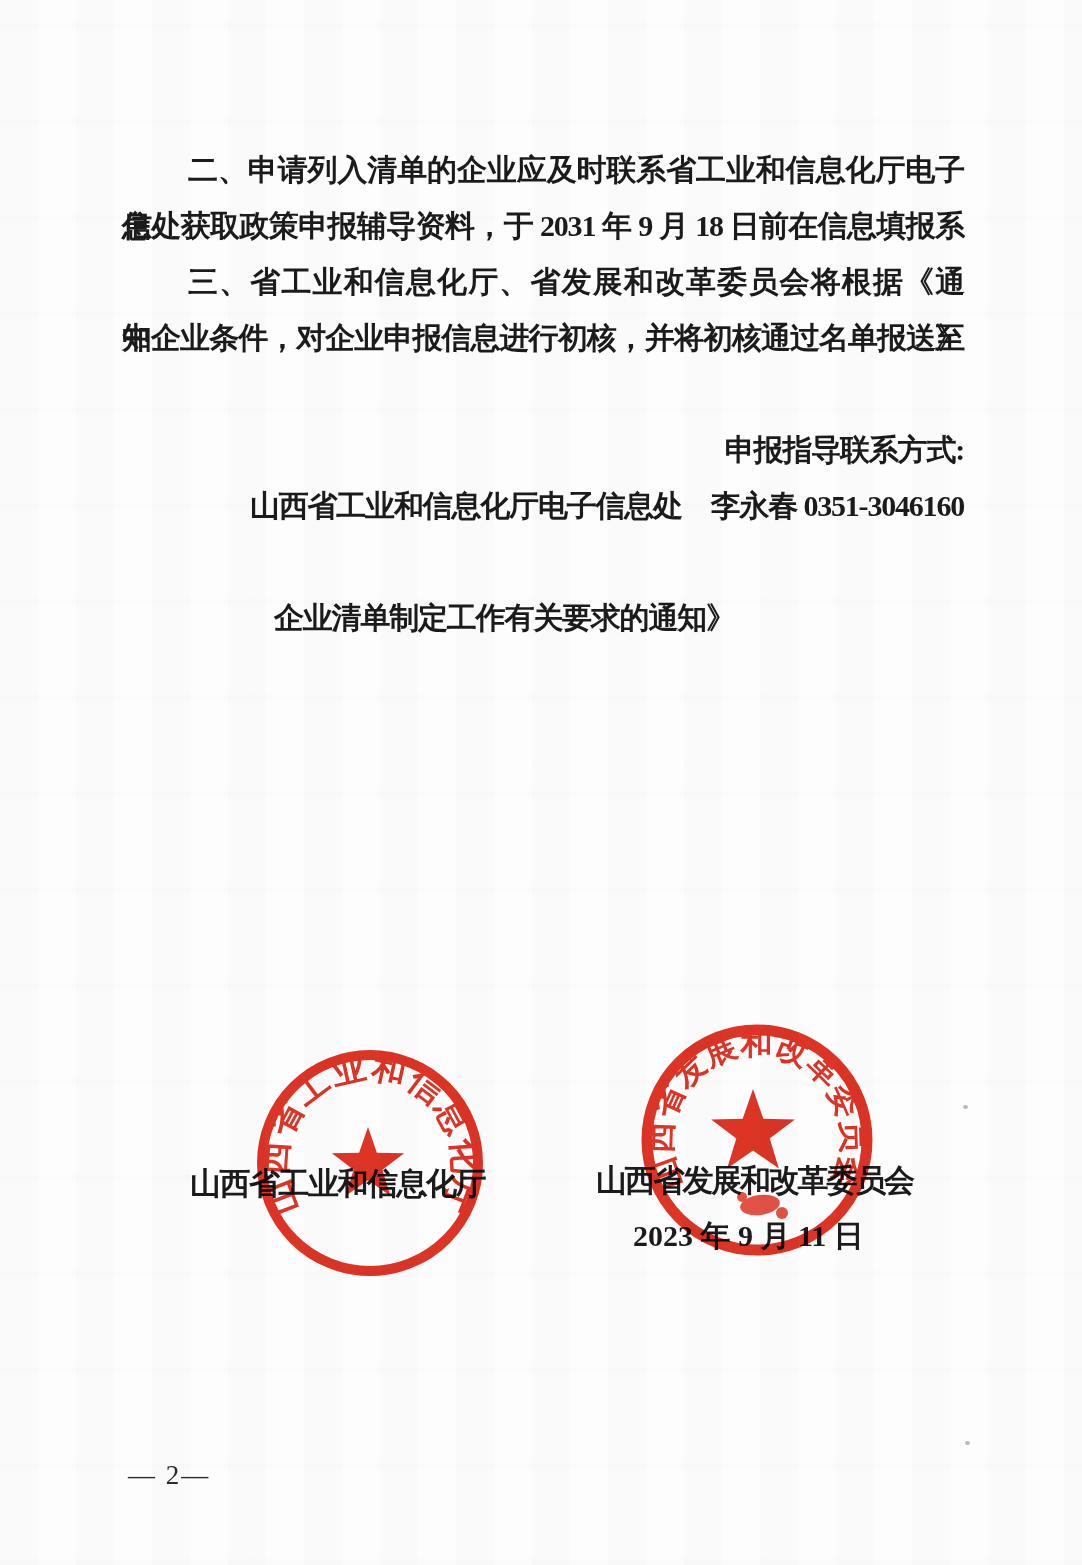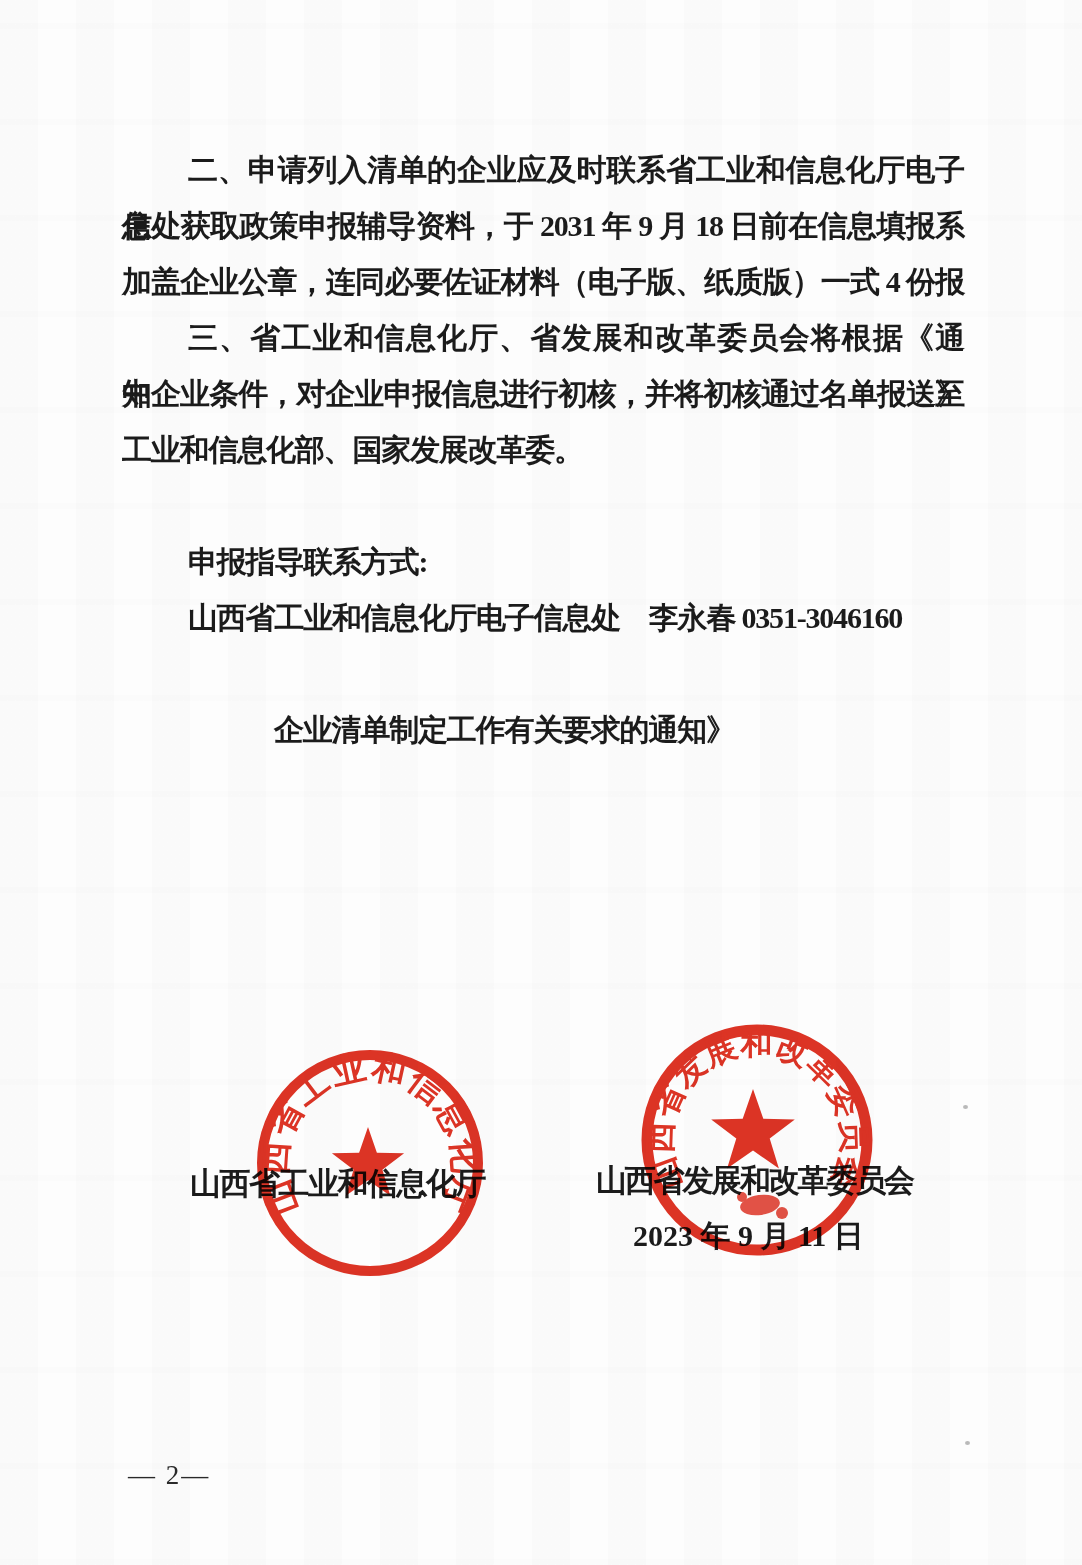--- a/index.html
+++ b/index.html
@@ -18,21 +18,21 @@
       repeating-linear-gradient(90deg, rgba(0,0,0,0.012) 0 38px, rgba(0,0,0,0) 38px 76px),
       repeating-linear-gradient(0deg, rgba(0,0,0,0.006) 0 6px, rgba(0,0,0,0) 6px 96px);
     pointer-events:none;
   }
   .body-text {
     position:absolute; left:122px; top:142px; width:842px;
     font-size:30px; line-height:56px; letter-spacing:-1.2px;
     font-weight:bold;
   }
   .line { height:56px; white-space:normal; }
-  .indent { text-indent:66px; }
+  .indent { text-indent:66px;text-align:right; }
   .stretch { text-align:justify; text-align-last:justify; }
   .blank { height:56px; }
   .attach-row1 { position:relative; padding-left:152px; }
   .attach-label { position:absolute; left:60px; top:0; }
   .attach-row2 { padding-left:140px; }
   .attach-row3 { padding-left:152px; }
   .sig {
     position:absolute; font-size:31px; font-weight:bold;
     letter-spacing:-1.5px; white-space:nowrap;
   }
@@ -61,25 +61,23 @@
 </style>
 </head>
 <body>
 
 <div class="page">
   <div class="scan-texture"></div>
 
   <main class="body-text">
     <div class="line indent stretch">二、申请列入清单的企业应及时联系省工业和信息化厅电子信</div>
     <div class="line stretch">息处获取政策申报辅导资料，于 2031 年 9 月 18 日前在信息填报系</div>
-    <div class="line stretch">加盖企业公章，连同必要佐证材料（电子版、纸质版）一式 4 份报</div>
 
     <div class="line indent stretch">三、省工业和信息化厅、省发展和改革委员会将根据《通知》</div>
     <div class="line stretch">中企业条件，对企业申报信息进行初核，并将初核通过名单报送至</div>
-    <div class="line">工业和信息化部、国家发展改革委。</div>
 
     <div class="line blank"></div>
 
     <div class="line indent">申报指导联系方式:</div>
     <div class="line indent">山西省工业和信息化厅电子信息处　李永春 0351-3046160</div>
 
     <div class="line blank"></div>
 
     <div class="line attach-row3">企业清单制定工作有关要求的通知》</div>
   </main>

